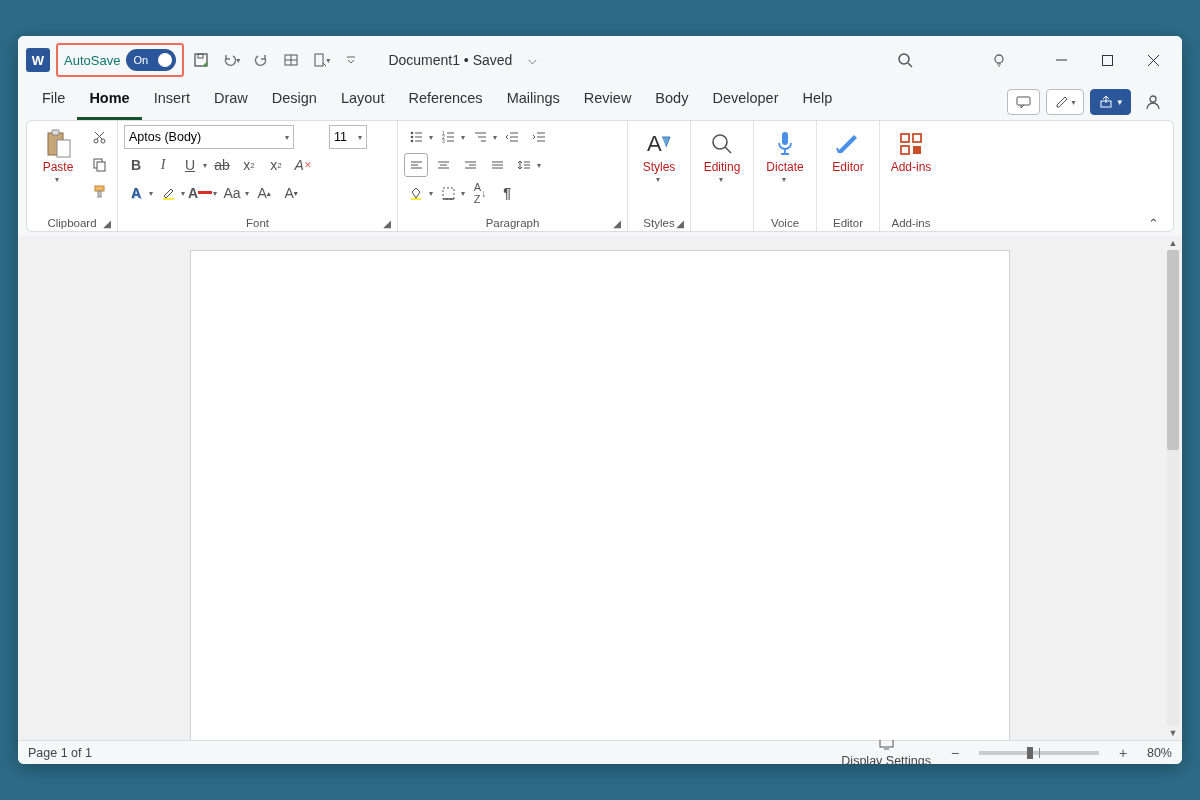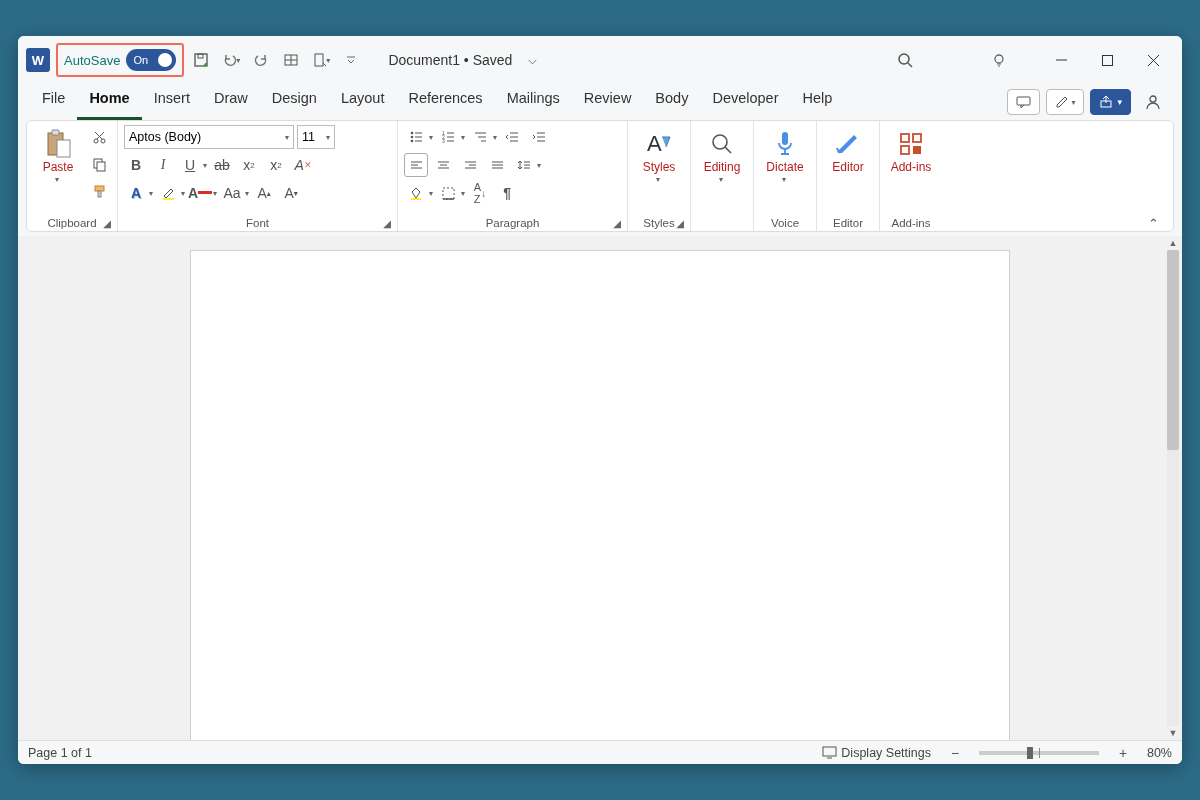--- a/index.html
+++ b/index.html
@@ -37,21 +37,21 @@
 .launcher { font-size: 10px; color: #666; cursor:pointer; position:absolute; right:0;}
 .bigbtn { display: flex; flex-direction: column; align-items: center; justify-content: center; padding: 2px 4px; cursor: pointer; border-radius:3px; min-width:50px;}
 .bigbtn .ic { height: 34px; display:flex; align-items:center; justify-content:center; }
 .bigbtn .lbl { font-size: 12px; color: #b91c1c; text-align:center; line-height:1.15;}
 .col { display: flex; flex-direction: column; gap: 3px; justify-content:center;}
 .row { display: flex; gap: 3px; align-items:center;}
 .smbtn { width: 24px; height: 24px; display: flex; align-items: center; justify-content: center; color: #555; cursor: pointer; border-radius:3px; font-size:14px;}
 .caret { font-size:8px; color:#666; margin-left:-2px;}
 .font-sel { height: 24px; border: 1px solid #bbb; font-size: 12.5px; padding: 0 4px; display:flex; align-items:center; justify-content:space-between; background:#fff; cursor:pointer;}
 .font-name { width: 170px;}
-.font-size { width: 38px;}
+.font-size { width: 38px; margin-left: 32px;}
 .collapse { margin-left:auto; padding:0 14px; display:flex; align-items:flex-end; color:#555; cursor:pointer; font-size:13px;}
 
 
 .canvas-area { flex: 1; background: #f1f1f1; overflow: hidden; position: relative; display:flex; justify-content:center; padding-top:14px;}
 .page { width: 820px; height: 1000px; background: #fff; border: 1px solid #cfcfcf; }
 .vscroll { position: absolute; right: 2px; top: 0; bottom:0; width: 14px; display:flex; flex-direction:column; align-items:center;}
 .vscroll .arrow { font-size:9px; color:#666; padding:2px;}
 .vscroll .track { flex:1; width:12px; background:#eaeaea; position:relative;}
 .vscroll .thumb { position:absolute; top:0; width:12px; height:200px; background:#c4c4c4; border-radius:2px;}
 
@@ -522,21 +522,21 @@
       <div class="track">
           <div class="thumb"></div>
         </div>
       <div class="arrow">▼</div>
     </div>
   </div>
 
   <div class="statusbar">
     <span>Page 1 of 1</span>
     <div class="spacer"></div>
-    <span style="display:flex;align-items:center;gap:4px;">
+    <span style="display:flex;align-items:center;gap:4px;flex-direction:column;">
         <svg width="15" height="13" viewBox="0 0 15 13">
           <rect x="1" y="1" width="13" height="9" fill="none" stroke="#555"></rect>
           <line x1="5" y1="12" x2="10" y2="12" stroke="#555"></line>
         </svg>
         <span>Display Settings</span>
       </span>
     <span class="smbtn">−</span>
     <div class="zoom-slider">
         <div class="tick"></div>
         <div class="knob"></div>

